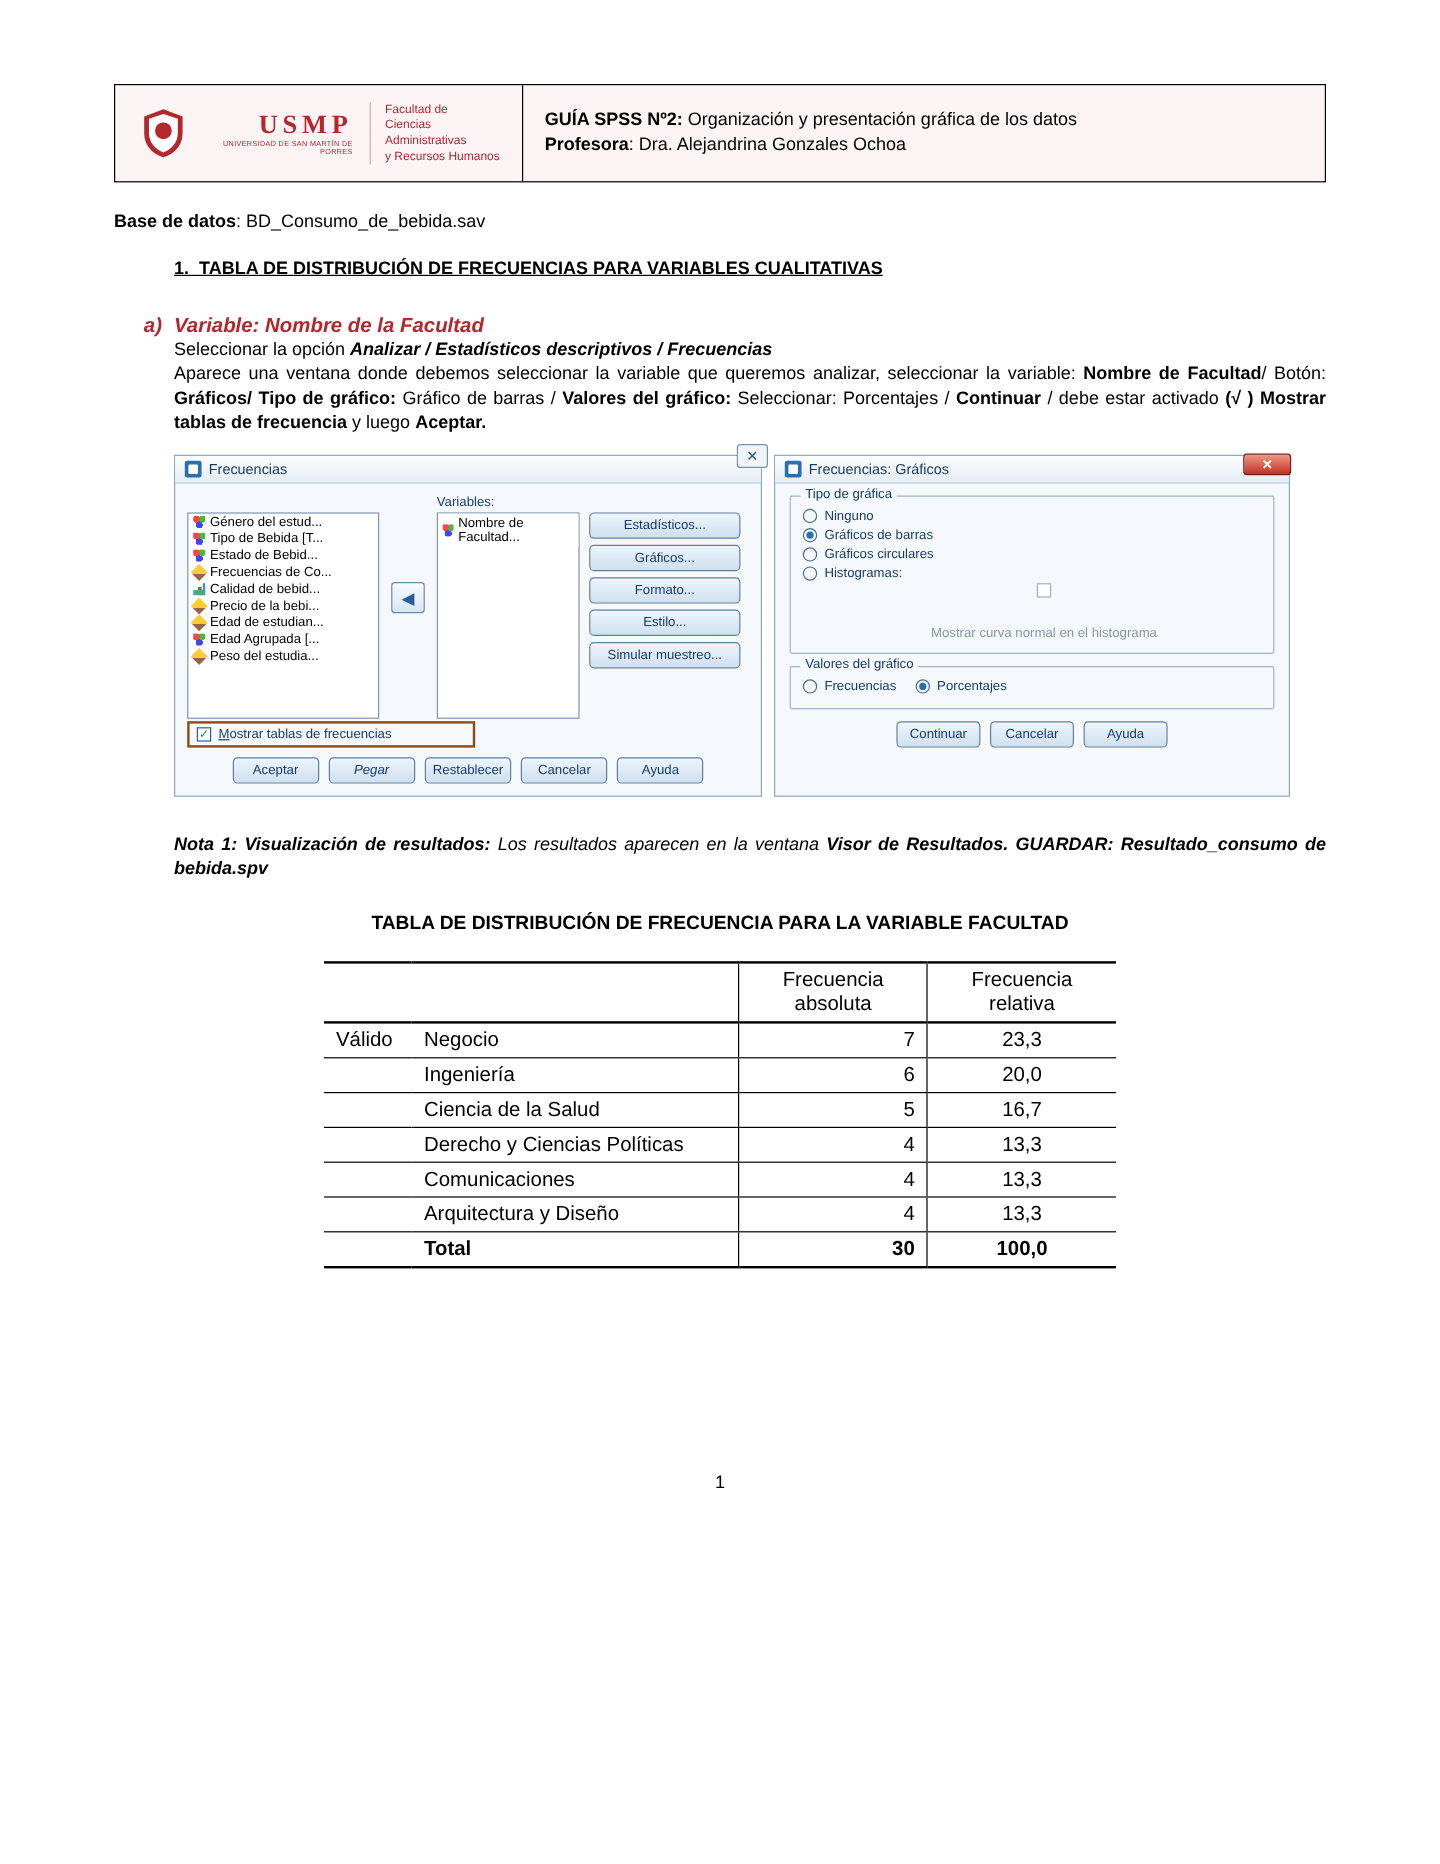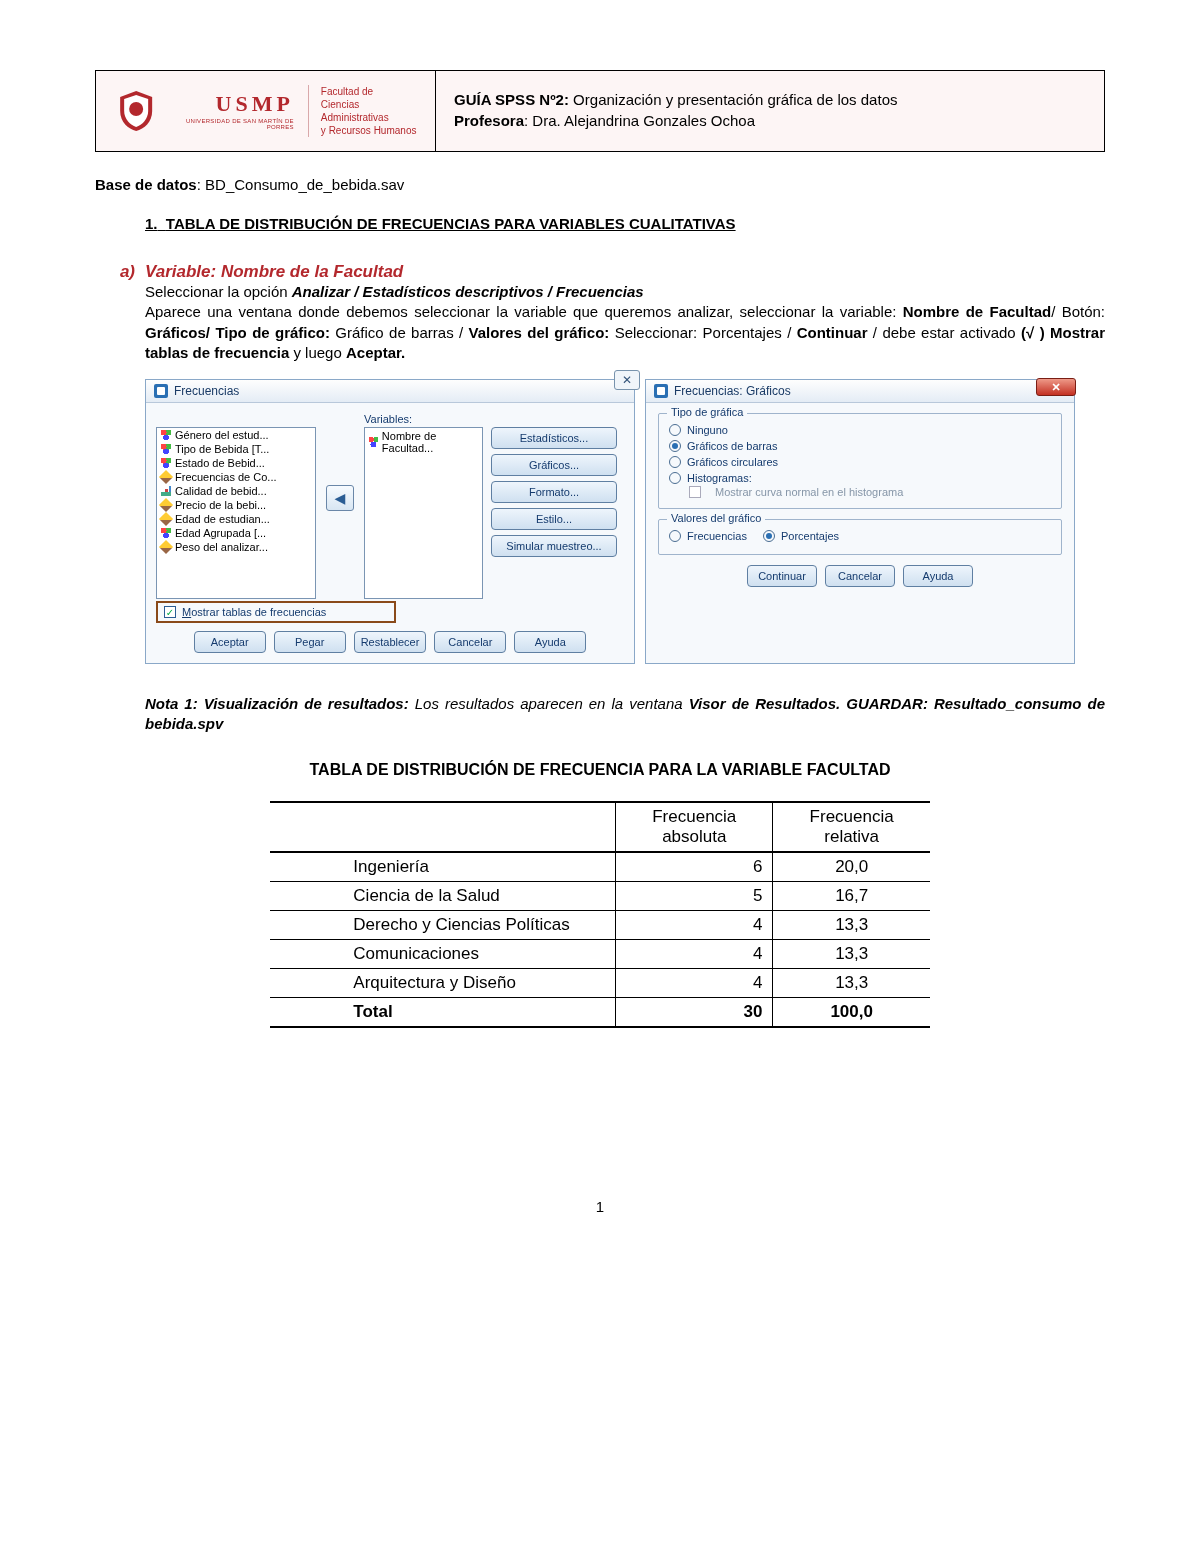--- a/index.html
+++ b/index.html
@@ -55,21 +55,21 @@
   .checkrow{display:flex;align-items:center;gap:6px;margin-top:2px;border:2px solid #8a4a1a;padding:3px 6px;width:240px;}
   .chk{width:12px;height:12px;border:1px solid #2a5d94;background:#fff;display:inline-flex;align-items:center;justify-content:center;font-size:10px;color:#0a4;}
   .bottomrow{display:flex;gap:8px;justify-content:center;margin-top:8px;}
 
   .p2-body{padding:10px 12px 12px 12px;}
   .fieldset{border:1px solid #9fb4cc;border-radius:2px;padding:8px 10px 10px 10px;margin-bottom:10px;position:relative;}
   .fieldset .legend{position:absolute;top:-8px;left:8px;background:#f6f9fc;padding:0 4px;font-size:11px;color:#153b6e;}
   .radio-row{display:flex;align-items:center;gap:6px;font-size:11px;color:#153b6e;padding:2px 0;}
   .radio{width:12px;height:12px;border:1px solid #4a6d92;border-radius:50%;display:inline-flex;align-items:center;justify-content:center;}
   .radio.sel::after{content:"";width:6px;height:6px;background:#2a6fb3;border-radius:50%;}
-  .subchk{margin-left:20px;display:flex;align-items:center;gap:14px;color:#8696a8;font-size:11px;}
+  .subchk{margin-left:20px;display:flex;align-items:center;gap:24px;color:#8696a8;font-size:11px;flex-direction:column;}
   .subchk .chk{border-color:#aab;}
   .p2-bottom{display:flex;gap:8px;justify-content:center;margin-top:6px;}
 
   
   .nota{margin:30px 0 0 50px;font-style:italic;font-size:15px;text-align:justify;line-height:1.3;}
   .nota .nb{font-weight:bold;}
 
   
   .tbl-title{text-align:center;font-weight:bold;font-size:16px;margin:28px 0 22px 0;}
 
@@ -181,21 +181,21 @@
                 <div class="li">
                   <span class="pencil"></span>
                   <span>Edad de estudian...</span>
                 </div>
                 <div class="li">
                   <span class="dot3"></span>
                   <span>Edad Agrupada [...</span>
                 </div>
                 <div class="li">
                   <span class="pencil"></span>
-                  <span>Peso del analizar...</span>
+                  <span>Peso del estudia...</span>
                 </div>
               </div>
           </div>
           <div class="arrowbtn">◀</div>
           <div>
             <div class="varlabel">Variables:</div>
             <div class="varbox">
               <div class="li">
                   <span class="dot3"></span>
                   <span>Nombre de Facultad...</span>
@@ -209,21 +209,21 @@
               <div class="sbtn">Estilo...</div>
               <div class="sbtn">Simular muestreo...</div>
             </div>
         </div>
         <div class="checkrow">
           <span class="chk">✓</span>
           <span style="font-size:11px;color:#153b6e;"><u>M</u><span id="chklbl">ostrar tablas de frecuencias</span></span>
         </div>
         <div class="bottomrow" id="bottomrow1">
             <div class="sbtn" style="min-width: 72px;">Aceptar</div>
-            <div class="sbtn" style="min-width: 72px;">Pegar</div>
+            <div class="sbtn" style="min-width: 72px; font-style: italic;">Pegar</div>
             <div class="sbtn" style="min-width: 72px;">Restablecer</div>
             <div class="sbtn" style="min-width: 72px;">Cancelar</div>
             <div class="sbtn" style="min-width: 72px;">Ayuda</div>
           </div>
       </div>
     </div>
 
     <div class="spss-panel panel2">
       <div class="closebtn">✕</div>
       <div class="spss-title">
@@ -289,20 +289,26 @@
       <tbody>
           <tr class="hdrrow">
         <th style="width:70px;"></th>
         <th style="width:260px;"></th>
         <th class="vline-left" style="width:150px;"><span>Frecuencia</span><br><span>absoluta</span></th>
         <th class="vline-left" style="width:150px;"><span>Frecuencia</span><br><span>relativa</span></th>
       </tr>
       </tbody>
         <tbody id="freqbody">
           <tr class="rowline">
+            <td class="c-left">Válido</td>
+            <td class="c-left">Negocio</td>
+            <td class="c-right vline-left">7</td>
+            <td class="c-center vline-left">23,3</td>
+          </tr>
+          <tr class="rowline">
             <td class="c-left"></td>
             <td class="c-left">Ingeniería</td>
             <td class="c-right vline-left">6</td>
             <td class="c-center vline-left">20,0</td>
           </tr>
           <tr class="rowline">
             <td class="c-left"></td>
             <td class="c-left">Ciencia de la Salud</td>
             <td class="c-right vline-left">5</td>
             <td class="c-center vline-left">16,7</td>

